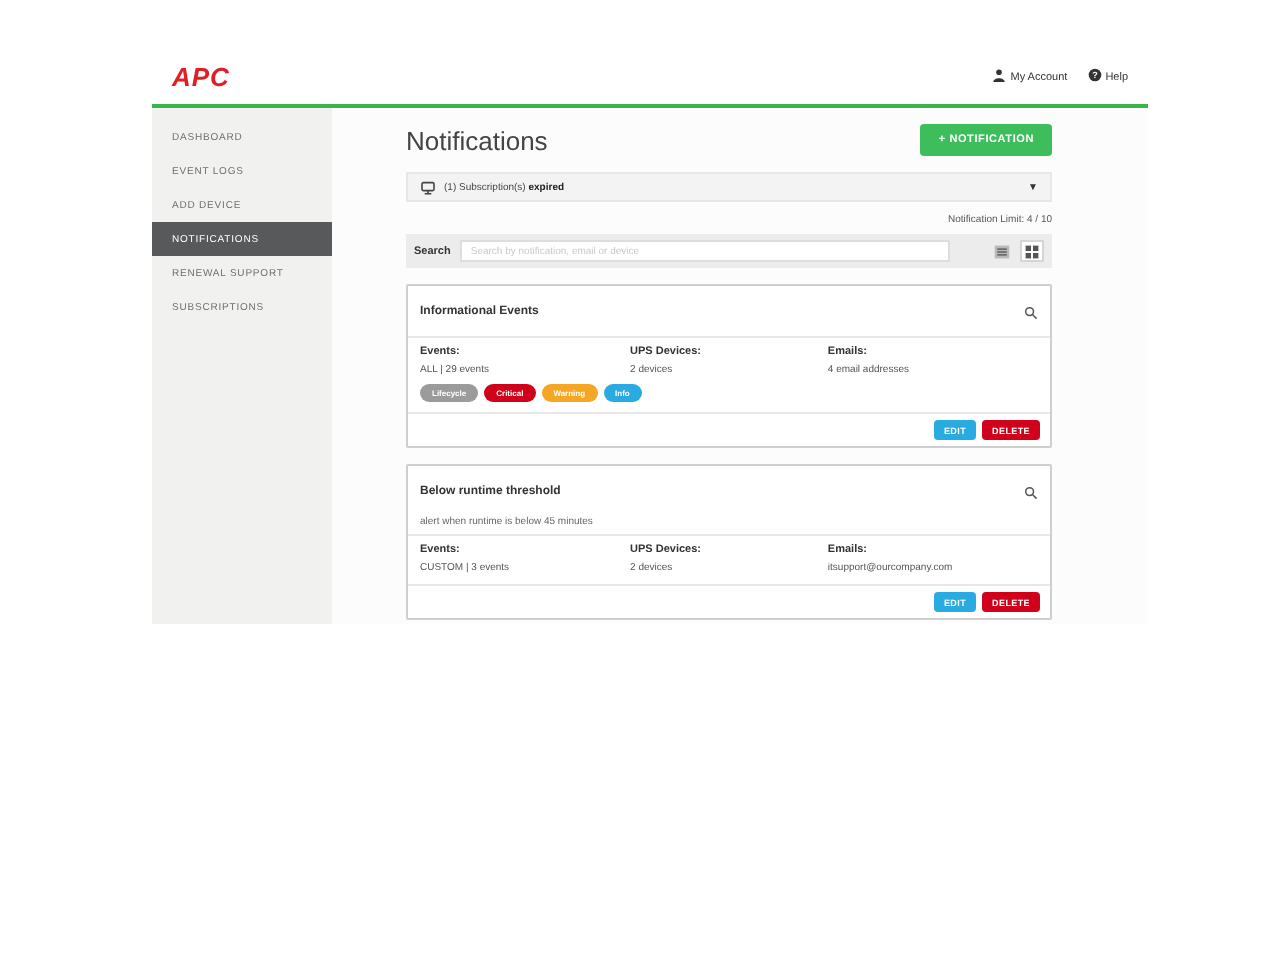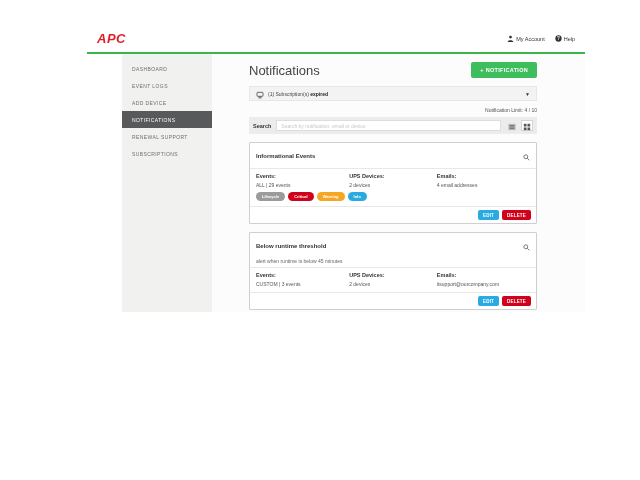--- a/index.html
+++ b/index.html
@@ -1,29 +1,29 @@
 <!DOCTYPE html>
 <html><head>
 <meta charset="utf-8">
 <style>
   * { margin:0; padding:0; box-sizing:border-box; font-family:"Liberation Sans", sans-serif; }
   html,body { width:640px; height:480px; background:#ffffff; overflow:hidden; }
 
-  .app { position:absolute; left:55px; top:25px; width:530px; height:287px; background:#fff; overflow:hidden;padding-left:32px; }
+  .app { position:absolute; left:44px; top:25px; width:530px; height:287px; background:#fff; overflow:hidden;padding-left:32px; }
 
   
   .topbar { height:29px; display:flex; align-items:center; justify-content:space-between;
             padding:0 10px; border-bottom:2px solid #3bb54a; background:#fff; }
   .logo { color:#e11e26; font-weight:bold; font-style:italic; font-size:13px; letter-spacing:.5px; }
   .topbar-right { display:flex; align-items:center; gap:10px; }
   .top-link { display:flex; align-items:center; gap:2px; font-size:5.5px; color:#333; cursor:pointer; }
   .icon-svg { display:inline-block; }
 
   
-  .body-row { display:flex; height:304px;margin-left:35px; }
+  .body-row { display:flex; height:304px; }
   .sidebar { width:90px; background:#f1f1f0; padding-top:6px; flex-shrink:0; }
   .side-item { font-size:5px; letter-spacing:.4px; color:#6f6f6f; padding:5.5px 10px; cursor:pointer; }
   .side-item.active { background:#58595b; color:#fff; }
   .main { flex:1; background:#fcfcfc; padding:6px 48px 0 37px; }
 
   
   .title-row { display:flex; justify-content:space-between; align-items:center; margin-top:2px; }
   .page-title { font-size:13px; color:#444; }
   .add-btn { background:#3dbd5b; color:#fff; font-size:5.5px; font-weight:bold; letter-spacing:.3px;
              border:none; border-radius:2px; padding:5px 9px; cursor:pointer; }

